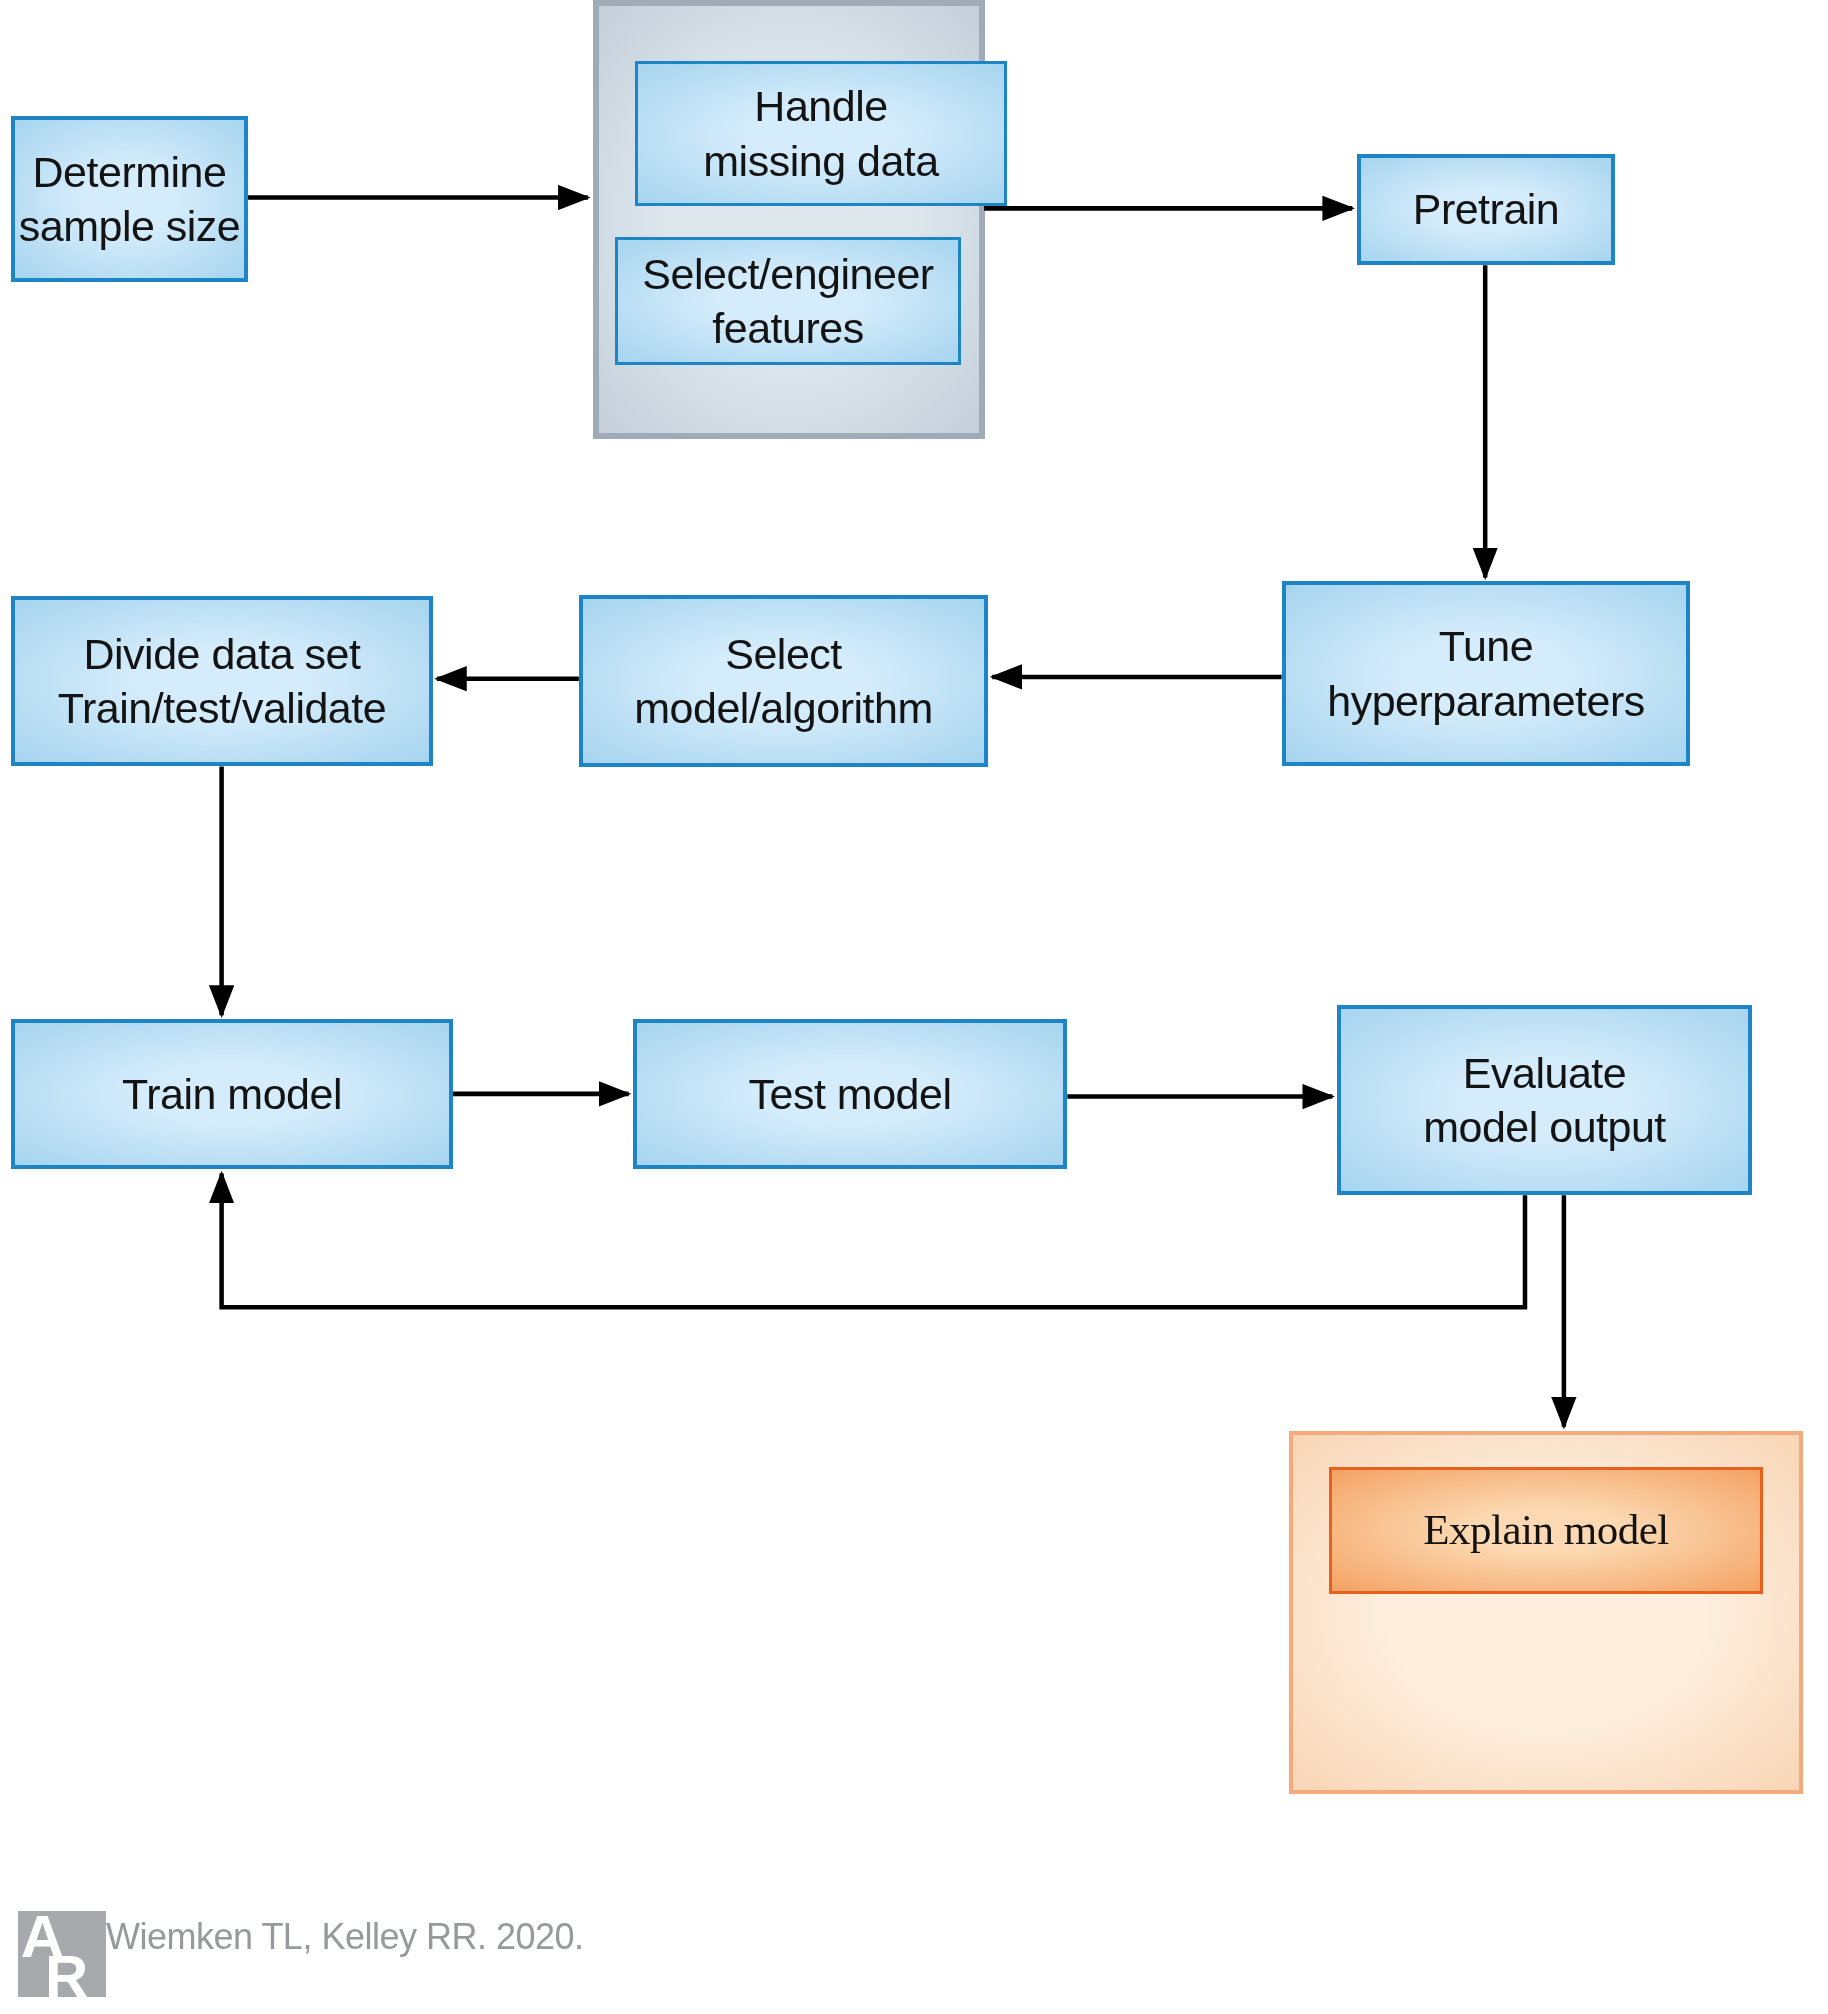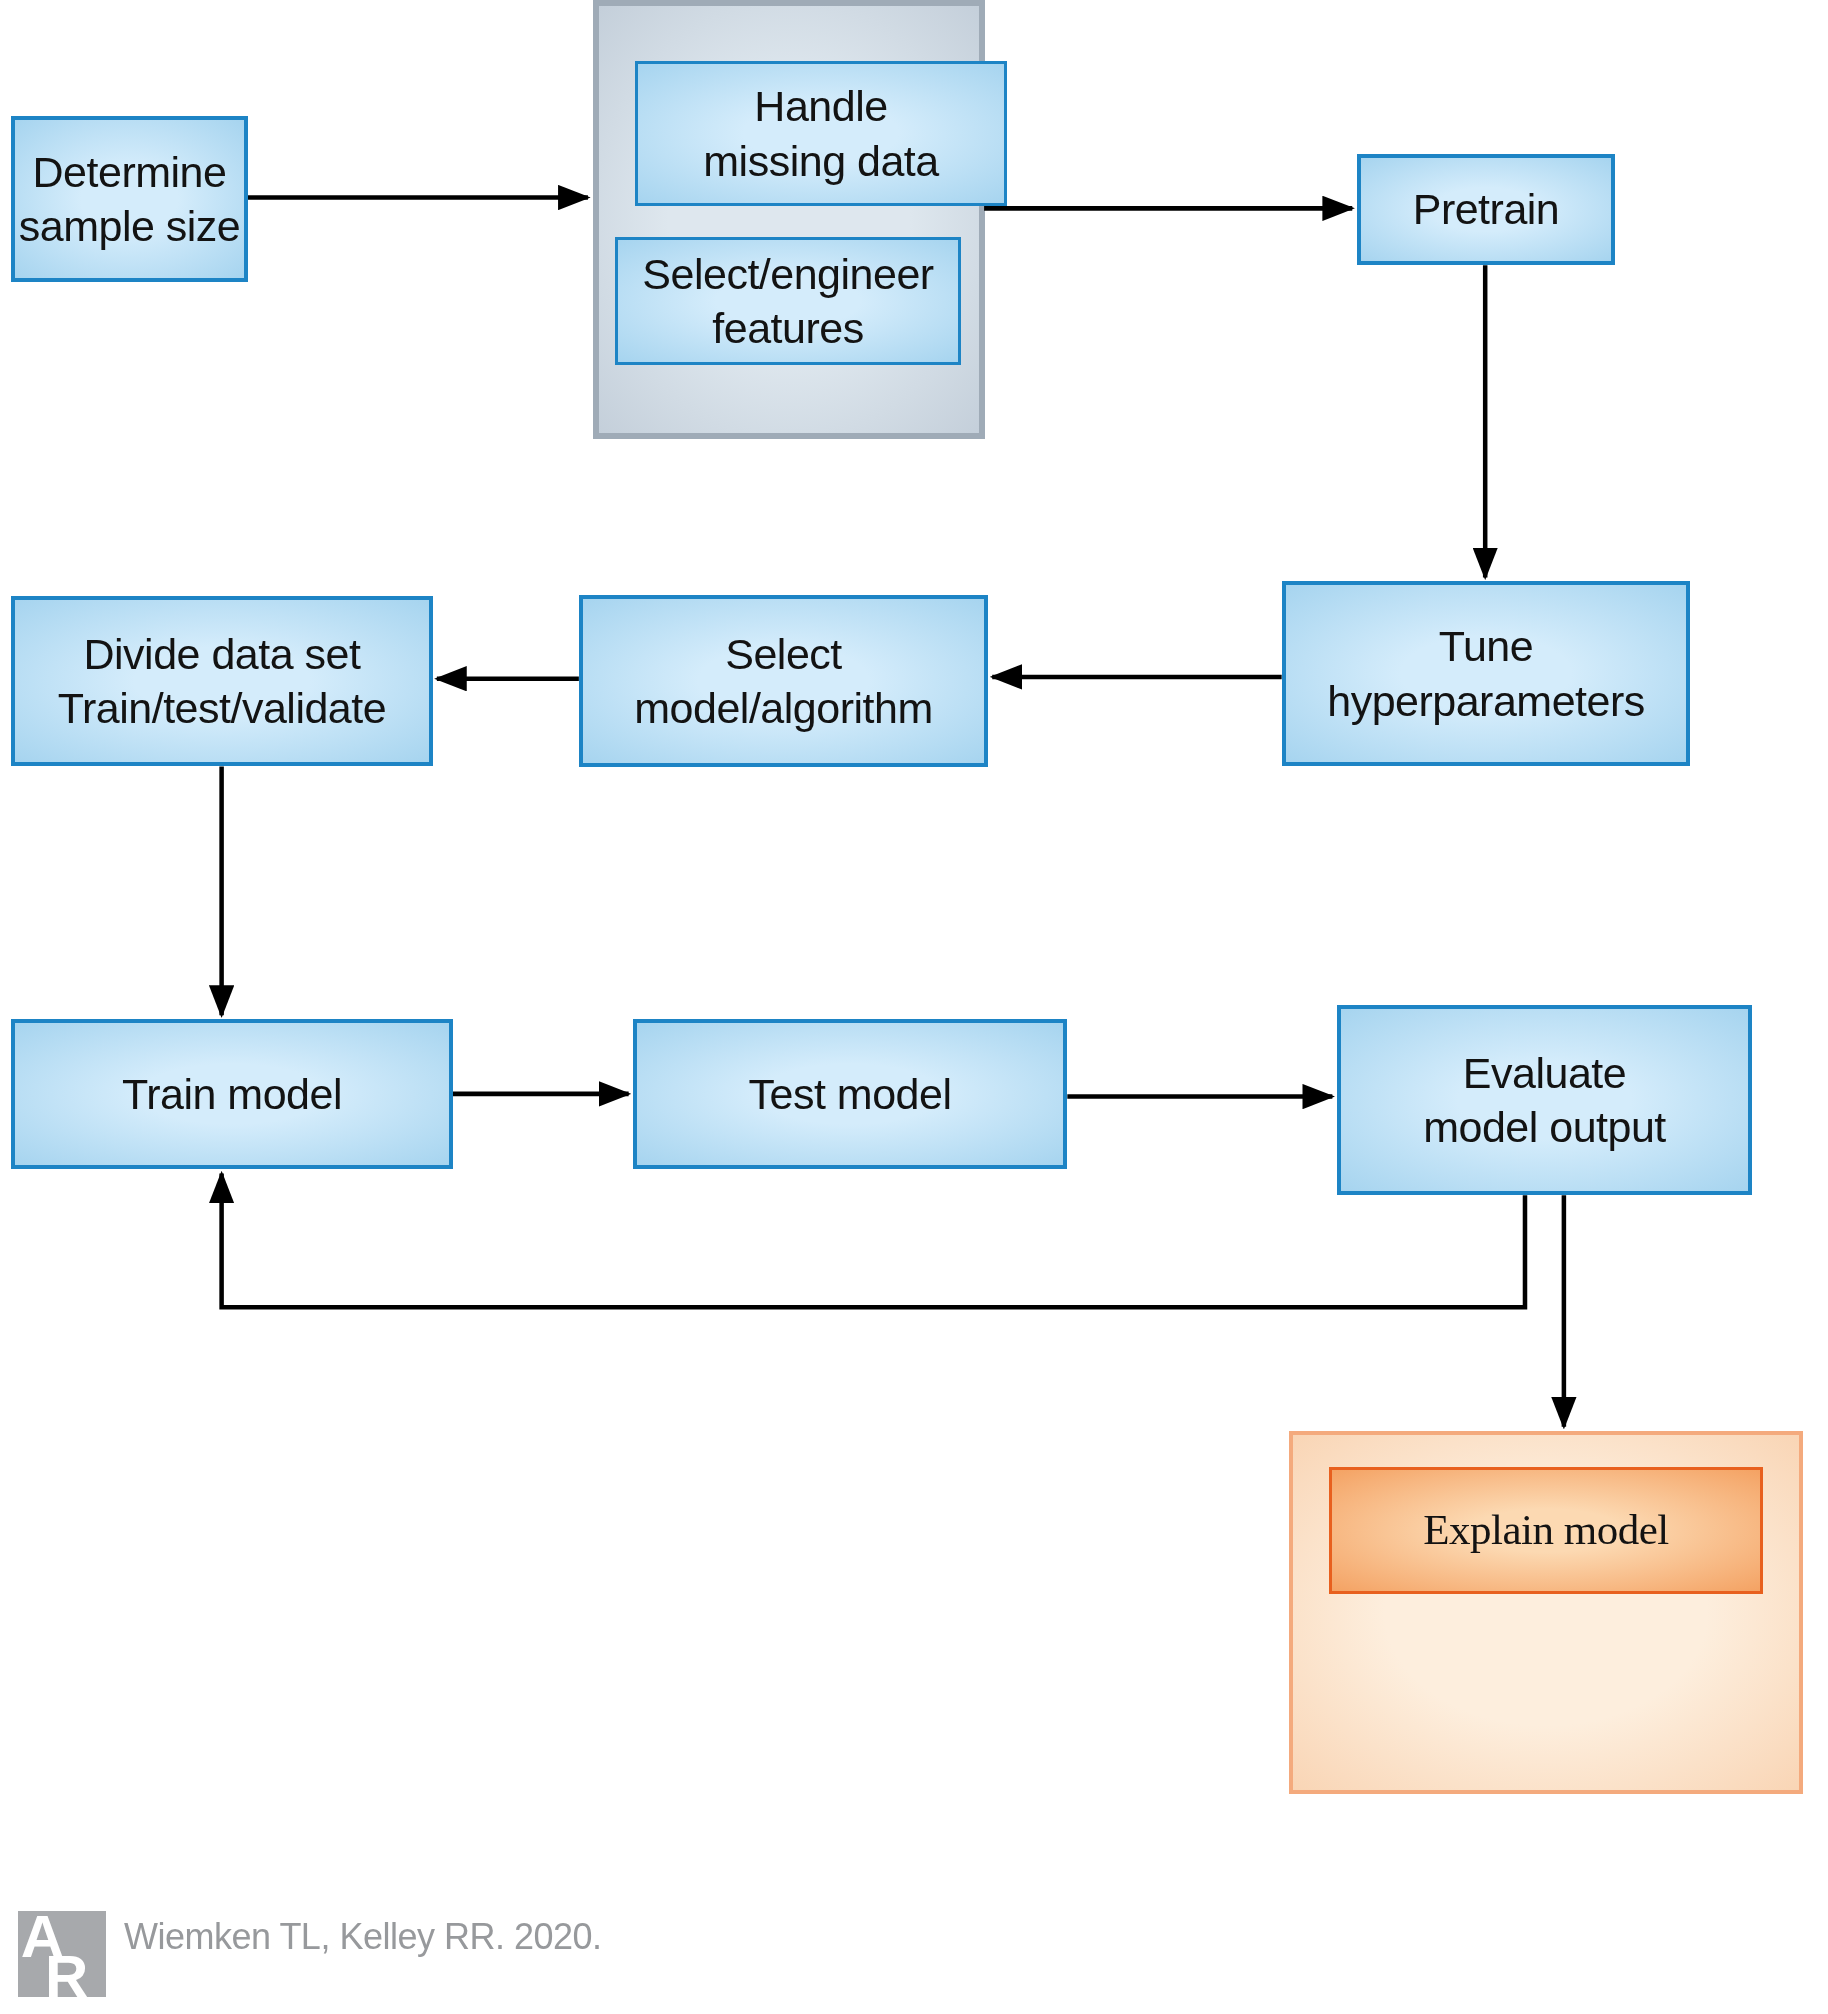--- a/index.html
+++ b/index.html
@@ -65,21 +65,20 @@
     position:absolute;
     color:#ffffff;
     font-weight:bold;
     font-size:60px;
     letter-spacing:-1.8px;
     line-height:1;
   }
   .ar-logo .a{left:2.7px;top:-4.5px;}
   .ar-logo .r{left:27px;top:36px;}
   .citation{
-    margin-left:18px;
     color:var(--footer_text_color);
     font-size:36px;
     line-height:51px;
     letter-spacing:-0.5px;
   }
   .citation .ital{font-style:italic;}
 </style>
 </head>
 <body>
 

